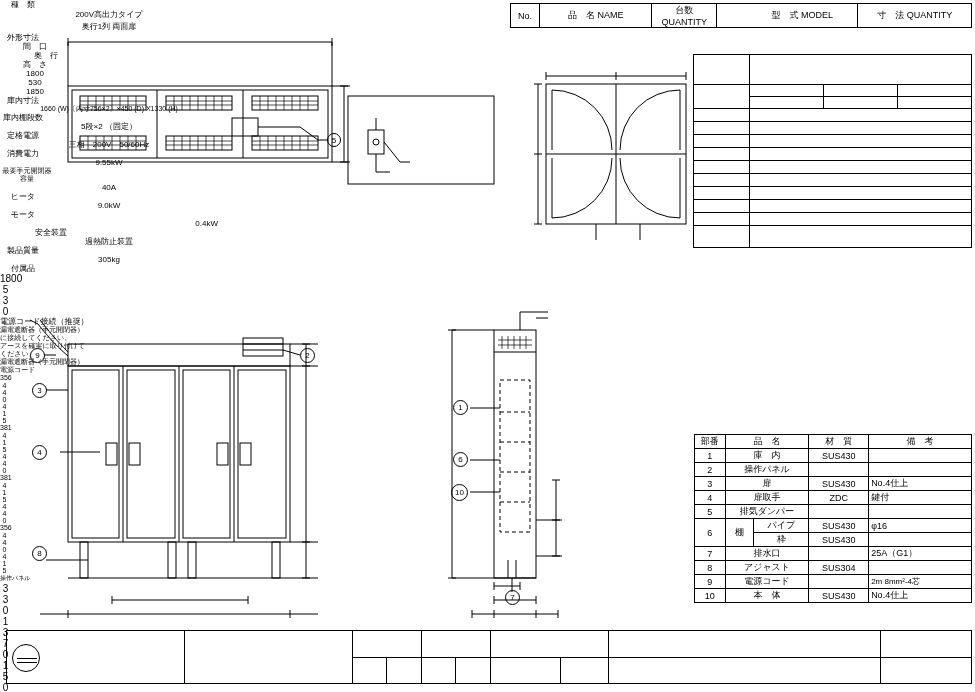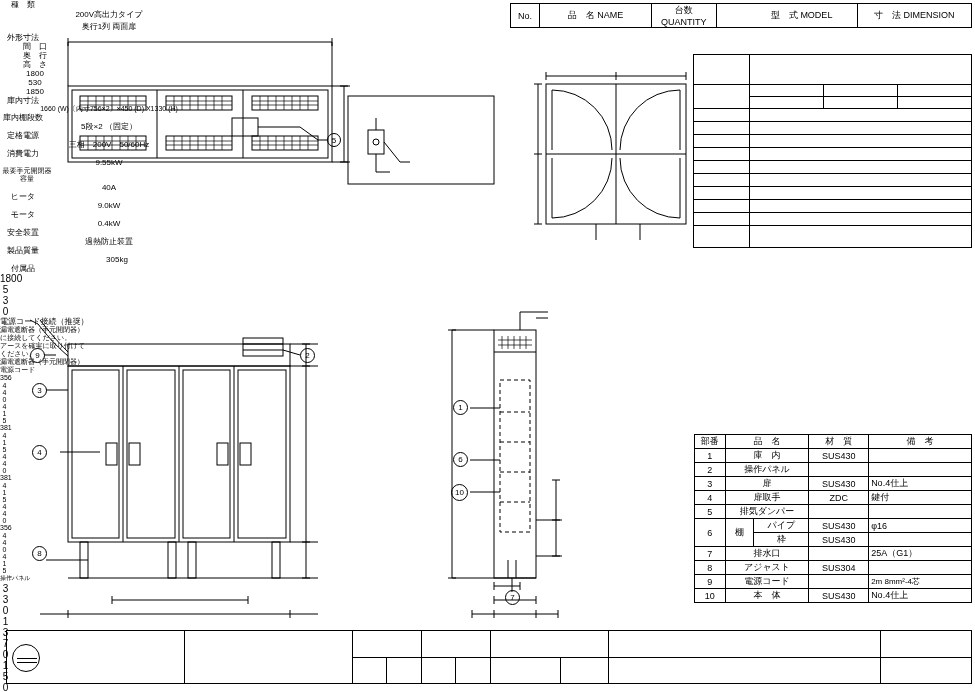--- a/index.html
+++ b/index.html
@@ -25,42 +25,42 @@
 
 <div class="page">
 
   <table class="tbl" style="left:510px;top:3px;width:462px;">
     <tbody>
         <tr>
       <td style="width:26px;height:15px;">No.</td>
       <td style="width:122px;">品　名 NAME</td>
       <td style="width:62px;">台数 QUANTITY</td>
       <td style="width:120px;padding-left:32px;">型　式 MODEL</td>
-      <td style="width:120px;">寸　法 DIMENSION</td>
+      <td style="width:120px;">寸　法 QUANTITY</td>
     </tr>
   </tbody>
     </table>
 
   <div class="box" style="left:693px;top:54px;width:279px;height:194px;"></div>
 
   <div class="ln vl" style="left:749px;top:54px;height:194px;"></div>
 
   <div>
 
     <div class="t8 ctr" style="left:699px;top:66px;width:46px;">種　類</div>
     <div class="t8 ctr" style="left:752px;top:60px;width:218px;white-space:pre-line;line-height:12px;">200V高出力タイプ
 奥行1列 両面扉</div>
     <div class="ln hl" style="left:693px;top:84px;width:279px;"></div>
 
     <div class="t8 ctr" style="left:699px;top:96px;width:46px;">外形寸法</div>
     <div class="ln hl" style="left:749px;top:96px;width:223px;"></div>
     <div class="ln vl" style="left:823px;top:84px;height:24px;"></div>
     <div class="ln vl" style="left:897px;top:84px;height:24px;"></div>
     <div class="t8 ctr" style="left:752px;top:86px;width:70px;">間　口</div>
-    <div class="t8 ctr" style="left:826px;top:86px;width:70px;">奥　行</div>
+    <div class="t8 ctr" style="left:826px;top:86px;width:70px;padding-left:11px;">奥　行</div>
     <div class="t8 ctr" style="left:899px;top:86px;width:70px;">高　さ</div>
     <div class="t8 ctr" style="left:752px;top:98px;width:70px;">1800</div>
     <div class="t8 ctr" style="left:826px;top:98px;width:70px;">530</div>
     <div class="t8 ctr" style="left:899px;top:98px;width:70px;">1850</div>
     <div class="ln hl" style="left:693px;top:108px;width:279px;"></div>
 
     <div class="t8 ctr" style="left:699px;top:110px;width:46px;">庫内寸法</div>
     <div class="t7 ctr" style="left:752px;top:111px;width:218px;">1660 (W)〔内寸756×2〕×450 (D) X1330 (H)</div>
     <div class="ln hl" style="left:693px;top:121px;width:279px;"></div>
 
@@ -78,29 +78,29 @@
 
     <div class="t7 ctr" style="left:695px;top:163px;width:54px;">最要手元開閉器容量</div>
     <div class="t8 ctr" style="left:752px;top:162px;width:218px;">40A</div>
     <div class="ln hl" style="left:693px;top:173px;width:279px;"></div>
 
     <div class="t8 ctr" style="left:699px;top:175px;width:46px;">ヒータ</div>
     <div class="t8 ctr" style="left:752px;top:175px;width:218px;">9.0kW</div>
     <div class="ln hl" style="left:693px;top:186px;width:279px;"></div>
 
     <div class="t8 ctr" style="left:699px;top:188px;width:46px;">モータ</div>
-    <div class="t8 ctr" style="left:752px;top:188px;width:218px;">0.4kW</div>
+    <div class="t8 ctr" style="left:752px;top:188px;width:218px;text-align:right;">0.4kW</div>
     <div class="ln hl" style="left:693px;top:199px;width:279px;"></div>
 
-    <div class="t8 ctr" style="left:699px;top:201px;width:46px;">安全装置</div>
+    <div class="t8 ctr" style="left:699px;top:201px;width:46px;padding-left:28px;">安全装置</div>
     <div class="t8 ctr" style="left:752px;top:201px;width:218px;">過熱防止装置</div>
     <div class="ln hl" style="left:693px;top:212px;width:279px;"></div>
 
     <div class="t8 ctr" style="left:699px;top:214px;width:46px;">製品質量</div>
-    <div class="t8 ctr" style="left:752px;top:214px;width:218px;margin-left:8px;">305kg</div>
+    <div class="t8 ctr" style="left:752px;top:214px;width:218px;">305kg</div>
     <div class="ln hl" style="left:693px;top:225px;width:279px;"></div>
 
     <div class="t8 ctr" style="left:699px;top:231px;width:46px;">付属品</div>
   </div>
 
   <svg width="975" height="692">
     <g stroke="#000" fill="none" stroke-width="1">
 
       <line x1="68" y1="42" x2="332" y2="42"></line>
       <line x1="68" y1="38" x2="68" y2="46"></line>

